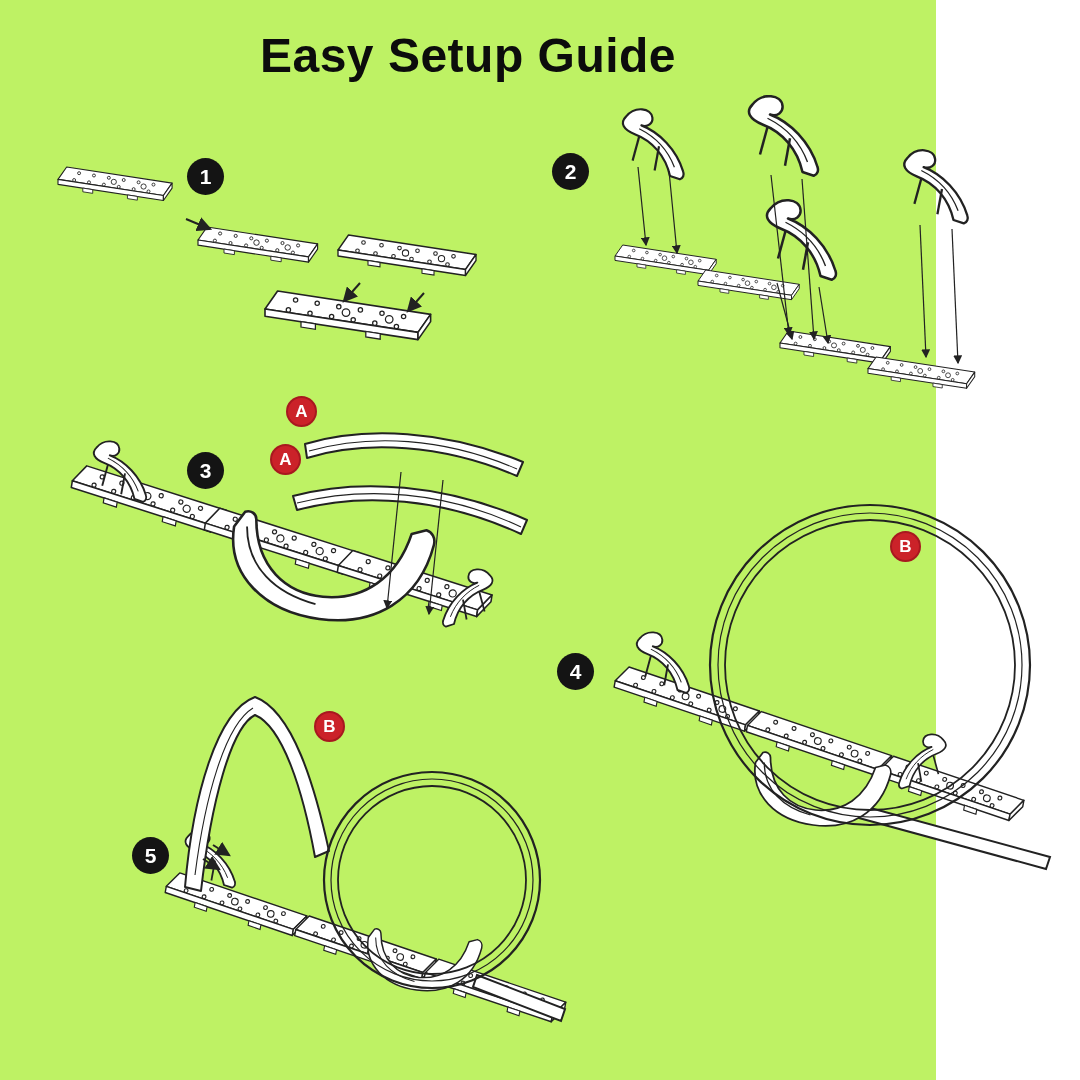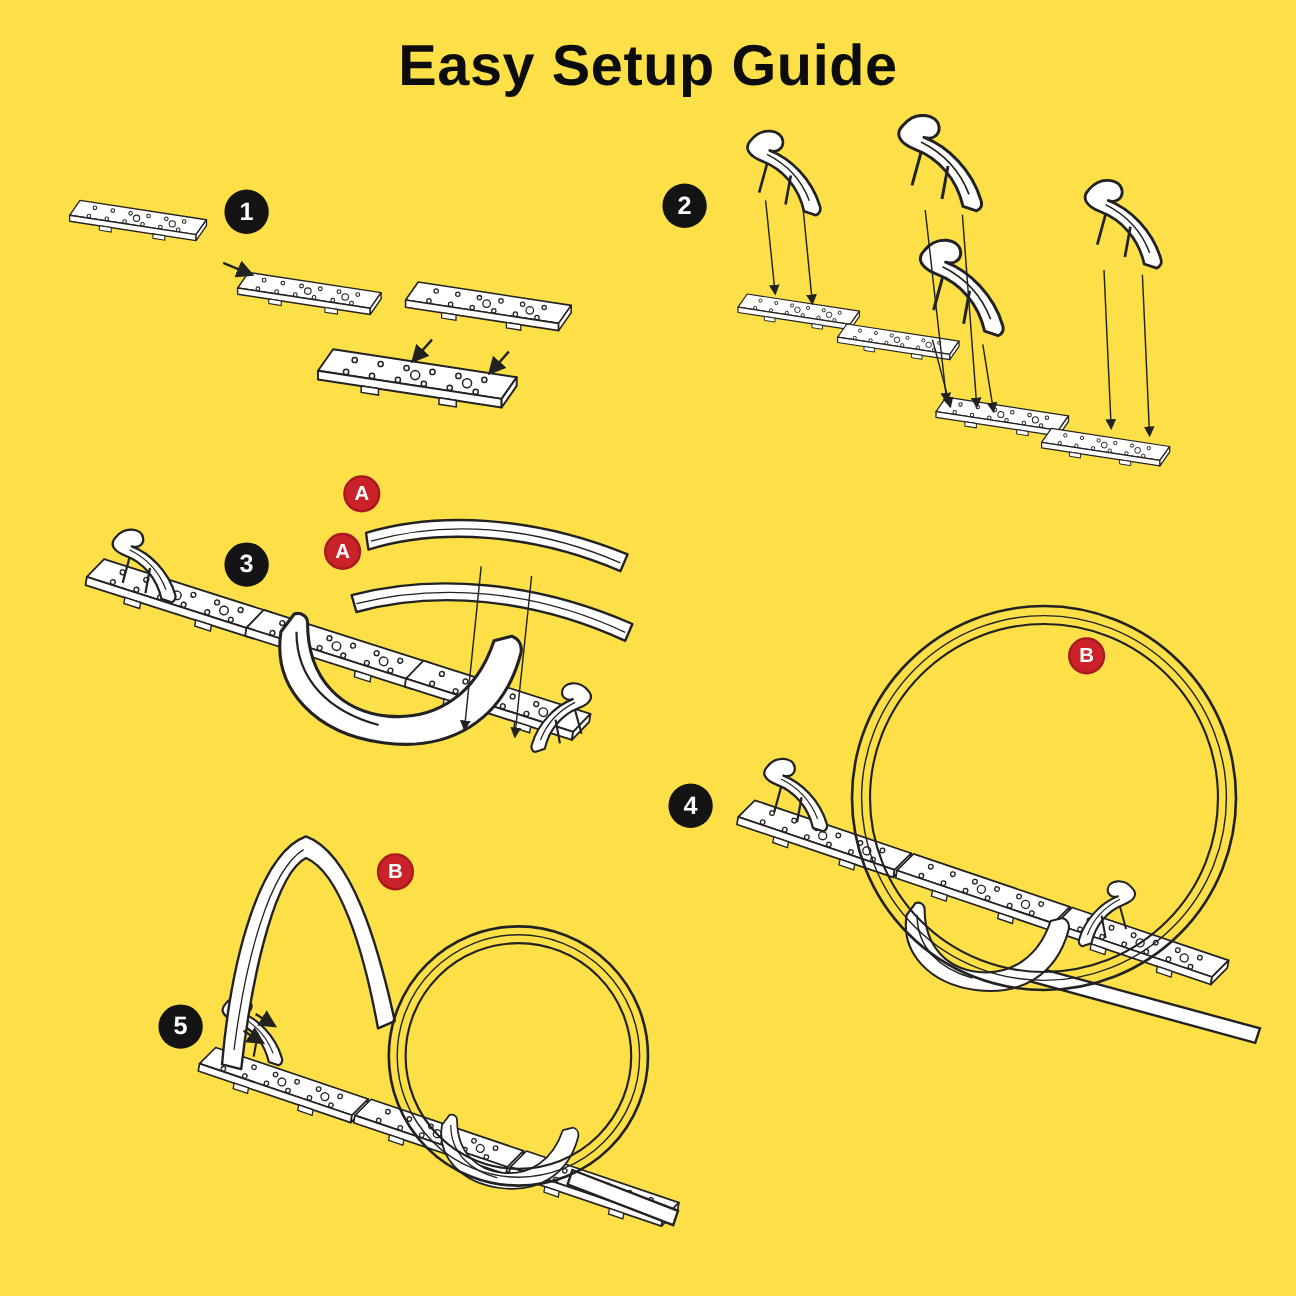--- a/index.html
+++ b/index.html
@@ -3,21 +3,21 @@
 <meta charset="utf-8">
 <style>
   * { margin:0; padding:0; box-sizing:border-box; }
   html,body { background:#ffffff; }
   body {
     width:1080px; height:1080px;
     font-family:"Liberation Sans", sans-serif;
     overflow:hidden;
   }
   .page {
-    position:relative; width:1080px; height:1080px; background:#fde047;
+    position:relative; width:936px; height:1080px; background:#bef264;
   }
   .title {
     position:absolute; top:28px; left:0; width:100%;
     text-align:center; font-size:48px; font-weight:700;
     color:#0c0c0c; letter-spacing:0.5px;
   }
   .illus { position:absolute; }
   .badge {
     position:absolute; border-radius:50%;
     display:flex; align-items:center; justify-content:center;

